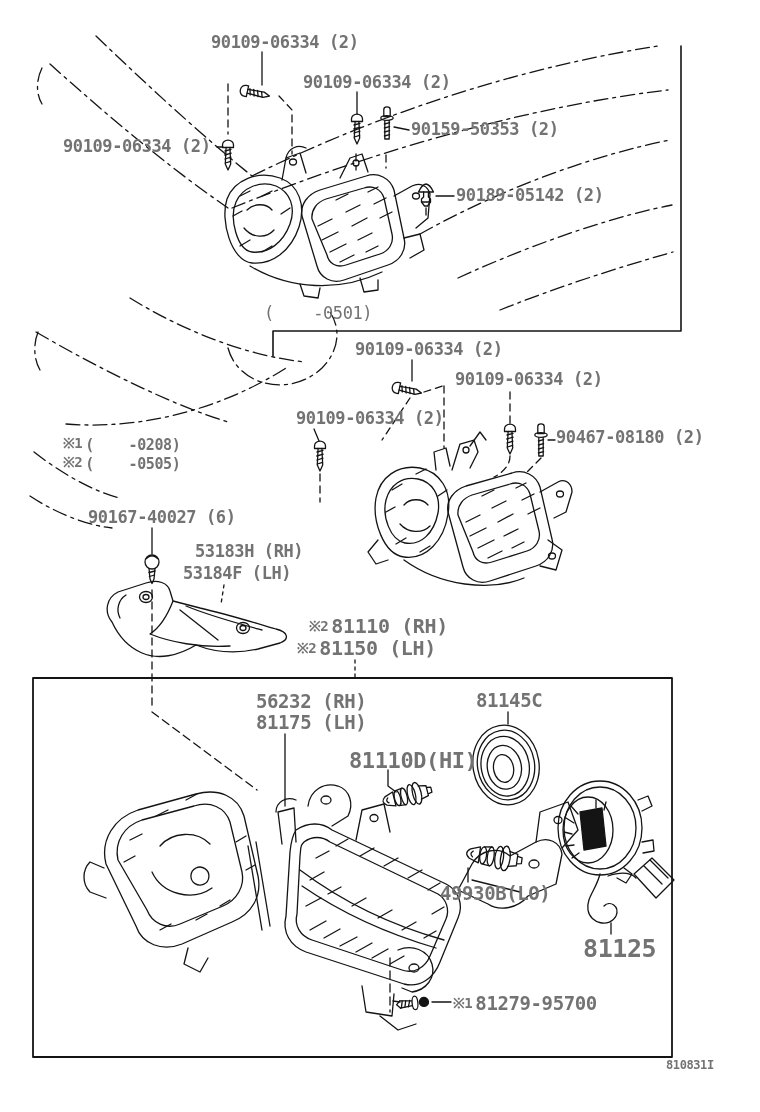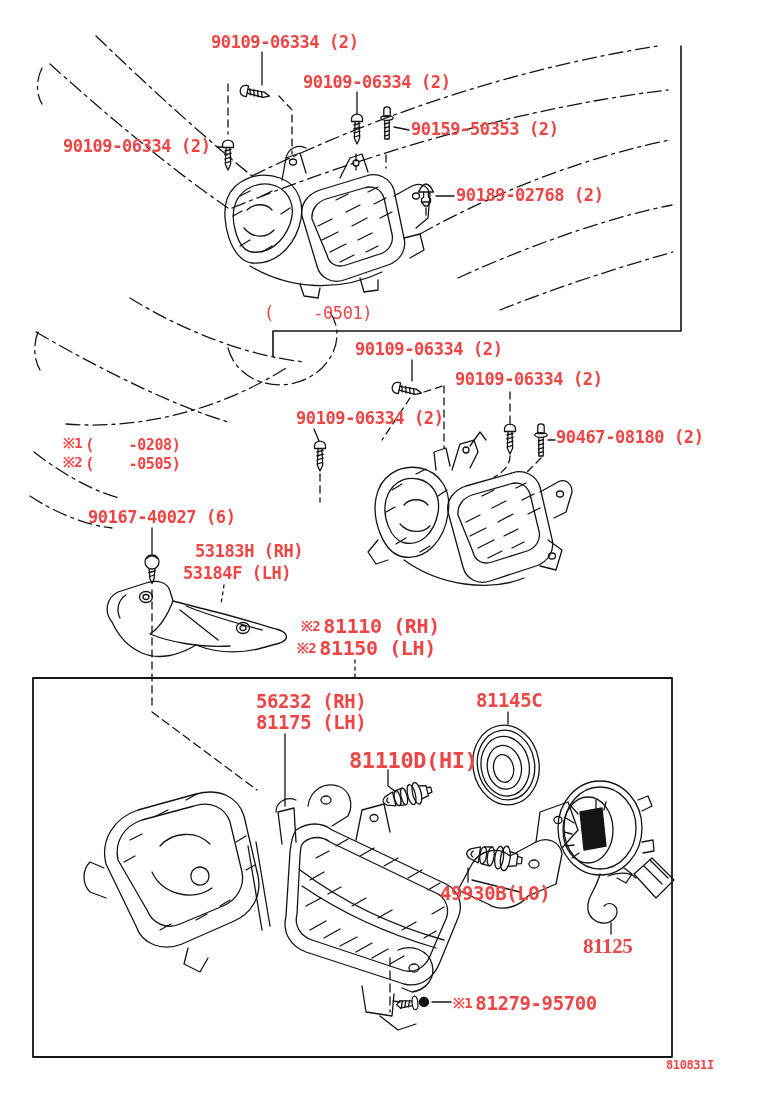--- a/index.html
+++ b/index.html
@@ -1,23 +1,23 @@
 <!DOCTYPE html>
 <html><head>
 <meta charset="utf-8">
 <style>
   html,body{margin:0;padding:0;background:#fff;}
   #stage{position:relative;width:760px;height:1112px;background:#fff;overflow:hidden;
          font-family:"DejaVu Sans Mono","Liberation Mono",monospace;color:#141414;}
   #art{position:absolute;left:0;top:0;}
   .lbl{position:absolute;font-weight:bold;font-size:17px;line-height:1.02;
-       white-space:pre;letter-spacing:-0.4px;color:#ef4444;}
+       white-space:pre;letter-spacing:-0.4px;color:#737373;}
   .sz19{font-size:19px;}
   .sz20{font-size:20px;}
-  .sz21{font-size:21px;font-family:Liberation Serif, serif;}
+  .sz21{font-size:25px;}
   .sz16{font-size:12px;}
   .paren{font-weight:normal;font-size:17px;}
   .note{font-weight:bold;font-size:15px;text-align:center;}
   .mk{font-size:14px;font-weight:bold;position:relative;top:-2px;padding-right:3px;}
   svg path, svg ellipse, svg circle, svg rect{vector-effect:non-scaling-stroke;}
 </style>
 </head>
 <body>
 
 <div id="stage">
@@ -267,37 +267,37 @@
     <path d="M468,882 V868"></path>
     <path d="M611,934 V923"></path>
     <path d="M432,1002 H451"></path>
   </g>
 </svg>
 
 <div class="lbl" style="left:211px;top:34px">90109-06334 (2)</div>
 <div class="lbl" style="left:303px;top:74px">90109-06334 (2)</div>
 <div class="lbl" style="left:63px;top:138px">90109-06334 (2)</div>
 <div class="lbl" style="left:411px;top:121px">90159-50353 (2)</div>
-<div class="lbl" style="left:456px;top:187px">90189-02768 (2)</div>
+<div class="lbl" style="left:456px;top:187px">90189-05142 (2)</div>
 
 <div class="lbl paren" style="left:264px;top:305px">(    -0501)</div>
 
 <div class="lbl" style="left:355px;top:341px">90109-06334 (2)</div>
 <div class="lbl" style="left:455px;top:371px">90109-06334 (2)</div>
 <div class="lbl" style="left:296px;top:410px">90109-06334 (2)</div>
 <div class="lbl" style="left:556px;top:429px">90467-08180 (2)</div>
 
 <div class="lbl note" style="left:63px;top:438px"><span class="mk">※1</span><span>(    -0208)</span></div>
 <div class="lbl note" style="left:63px;top:457px"><span class="mk">※2</span><span>(    -0505)</span></div>
 
 <div class="lbl" style="left:88px;top:509px">90167-40027 (6)</div>
 <div class="lbl" style="left:195px;top:543px">53183H (RH)</div>
 <div class="lbl" style="left:183px;top:565px">53184F (LH)</div>
 
-<div class="lbl sz20" style="left:301px;top:616px"><span class="mk">※2</span><span>81110 (RH)</span></div>
+<div class="lbl sz20" style="left:309px;top:616px"><span class="mk">※2</span><span>81110 (RH)</span></div>
 <div class="lbl sz20" style="left:297px;top:638px"><span class="mk">※2</span><span>81150 (LH)</span></div>
 
 <div class="lbl sz19" style="left:256px;top:692px">56232 (RH)</div>
 <div class="lbl sz19" style="left:256px;top:713px">81175 (LH)</div>
 <div class="lbl sz19" style="left:476px;top:691px">81145C</div>
 <div class="lbl" style="left:349px;top:750px;font-size:22px">81110D(HI)</div>
 <div class="lbl sz19" style="left:440px;top:884px">49930B(LO)</div>
 <div class="lbl sz21" style="left:583px;top:936px">81125</div>
 
 <div class="lbl sz19" style="left:453px;top:994px"><span class="mk">※1</span><span>81279-95700</span></div>

